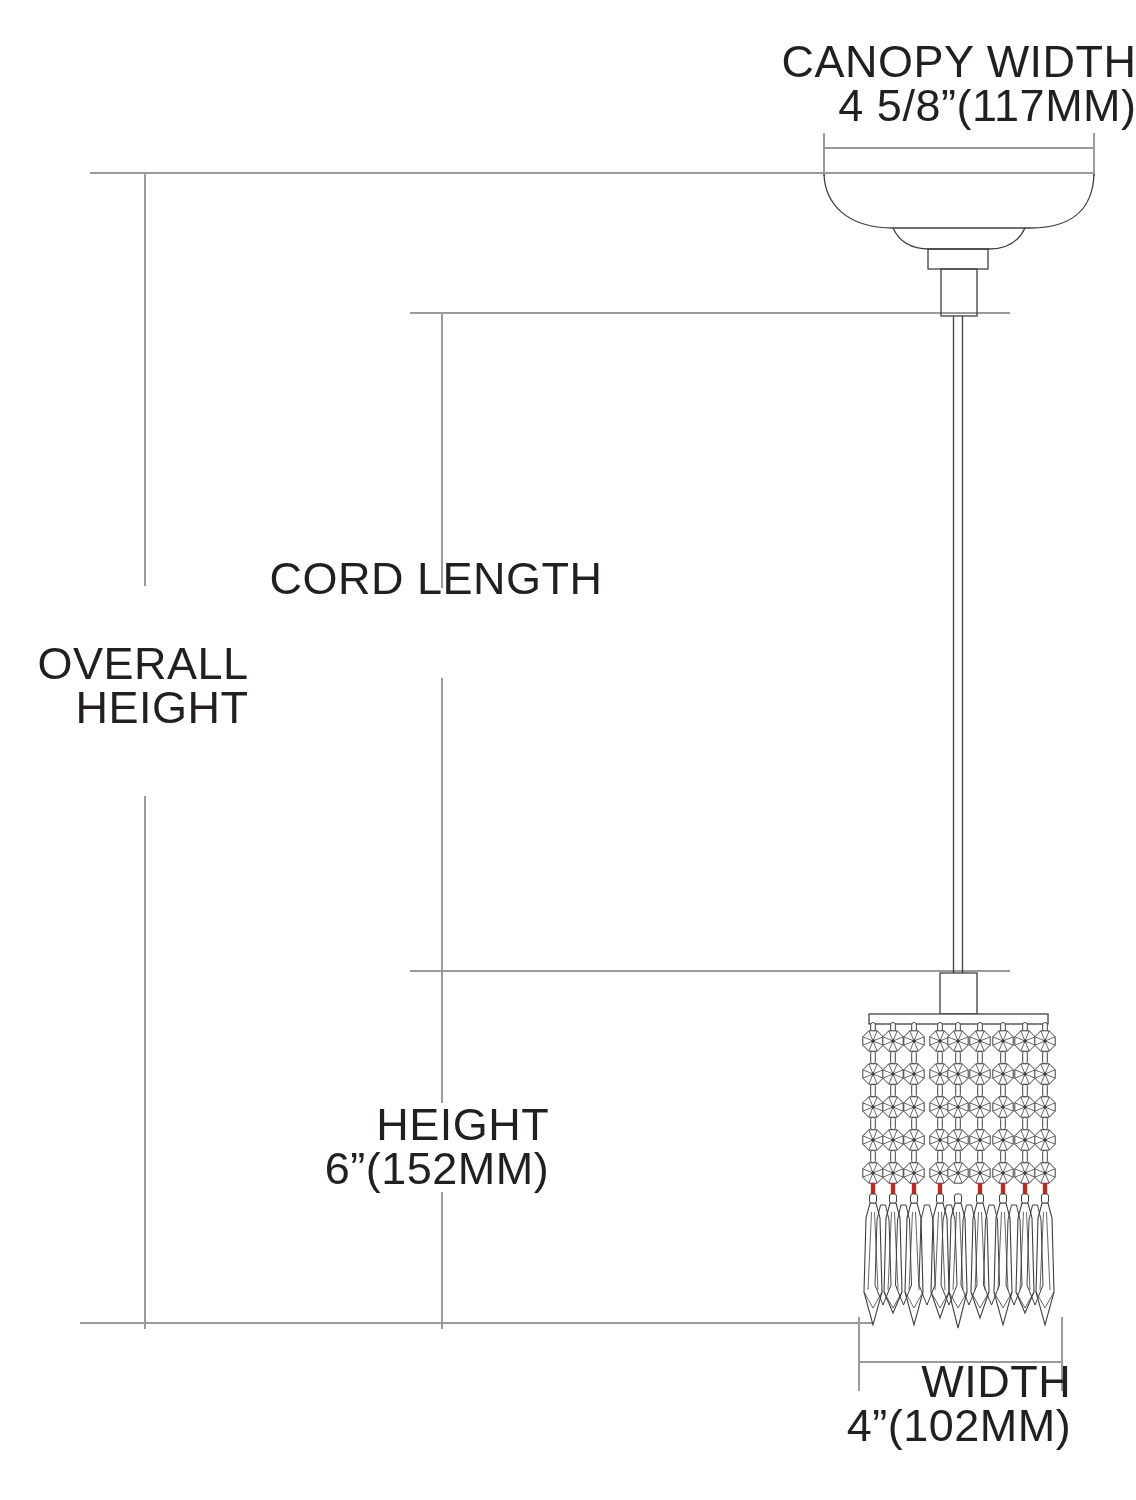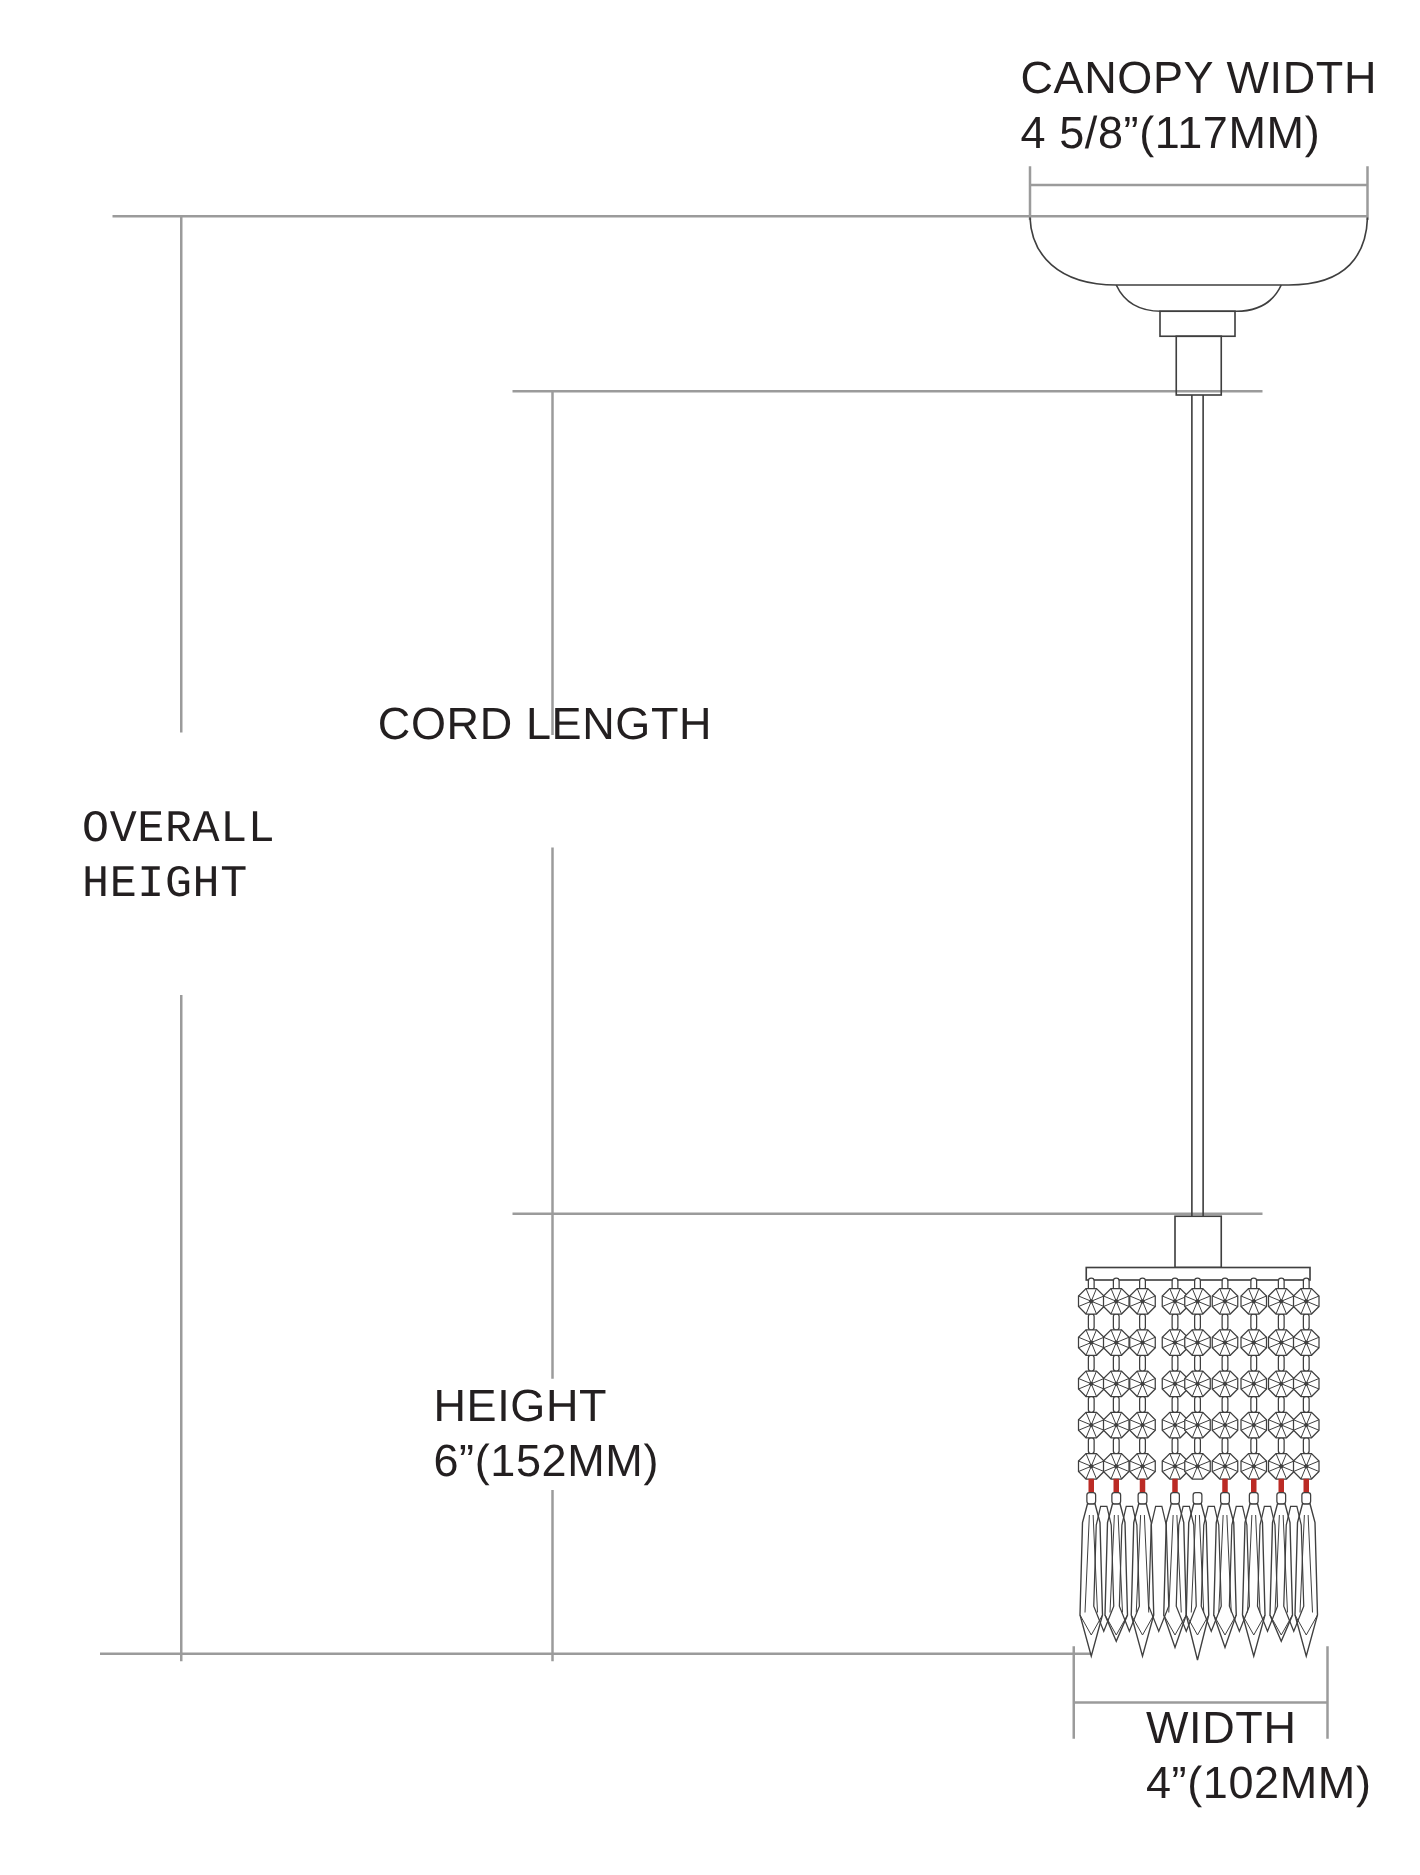--- a/index.html
+++ b/index.html
@@ -7,23 +7,23 @@
     position:relative;
     width:1136px;height:1500px;
     background:var(--bg,#fff);
     font-family:"Liberation Sans", sans-serif;
     overflow:hidden;
   }
   .canvas svg{position:absolute;left:0;top:0;}
   .dim-label{
     position:absolute;
     transform:translateX(-50%);
-    text-align:left;
+    text-align:right;
     color:var(--text,#231f20);
-    font-size:36px;
+    font-size:45px;
     line-height:44px;
     white-space:nowrap;
     letter-spacing:.5px;
   }
   .gray{stroke:var(--dim,#9b9b9b);stroke-width:2;fill:none;}
   .dark{stroke:var(--line,#3f3f3f);stroke-width:1.3;fill:none;}
   .darkfill{stroke:var(--line,#3f3f3f);stroke-width:1.3;fill:#fff;}
 </style>
 </head>
 <body>
@@ -220,32 +220,32 @@
           <rect x="1041.5" y="1194" width="7" height="9" rx="2" fill="#fff" stroke="#3f3f3f" stroke-width="1"></rect>
         </g>
     </g>
   </svg>
 
   <div class="dim-label" style="left:959px;top:40px;">
     <div>CANOPY WIDTH</div>
     <div>4 5/8”(117MM)</div>
   </div>
 
-  <div class="dim-label" style="left:143px;top:642px;font-family:Liberation Mono, monospace;">
+  <div class="dim-label" style="left:143px;top:642px;">
     <div>OVERALL</div>
     <div>HEIGHT</div>
   </div>
 
   <div class="dim-label" style="left:436px;top:557px;">
     <div>CORD LENGTH</div>
   </div>
 
   <div class="dim-label" style="left:437px;top:1103px;">
     <div>HEIGHT</div>
     <div>6”(152MM)</div>
   </div>
 
-  <div class="dim-label" style="left:959px;top:1360px;margin-left:48px;">
+  <div class="dim-label" style="left:959px;top:1360px;">
     <div>WIDTH</div>
     <div>4”(102MM)</div>
   </div>
 
 </div>
 
 </body></html>

